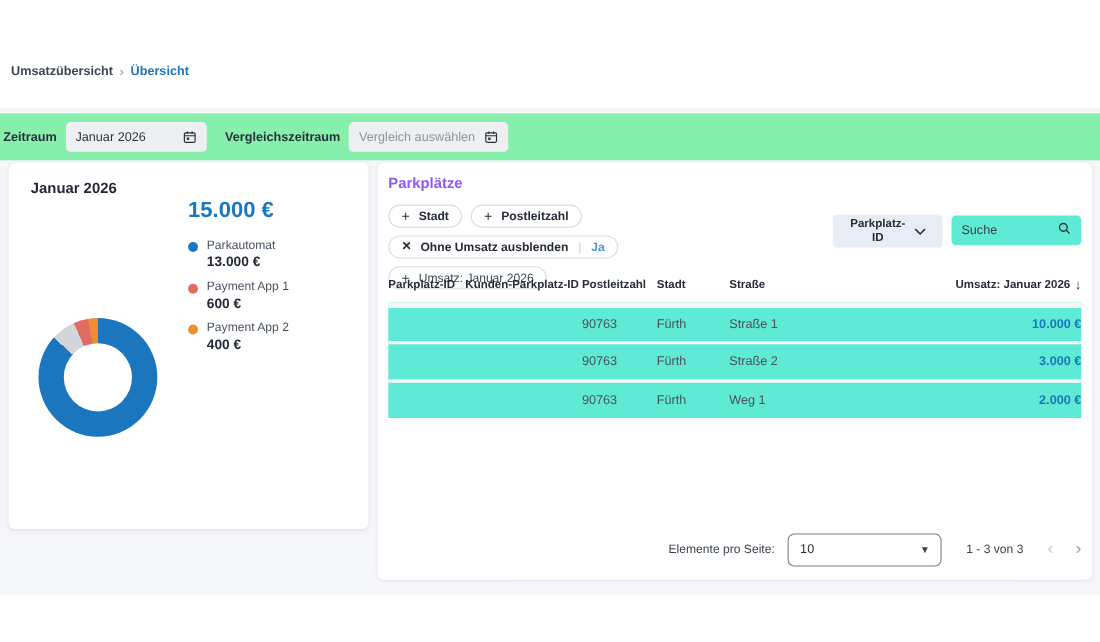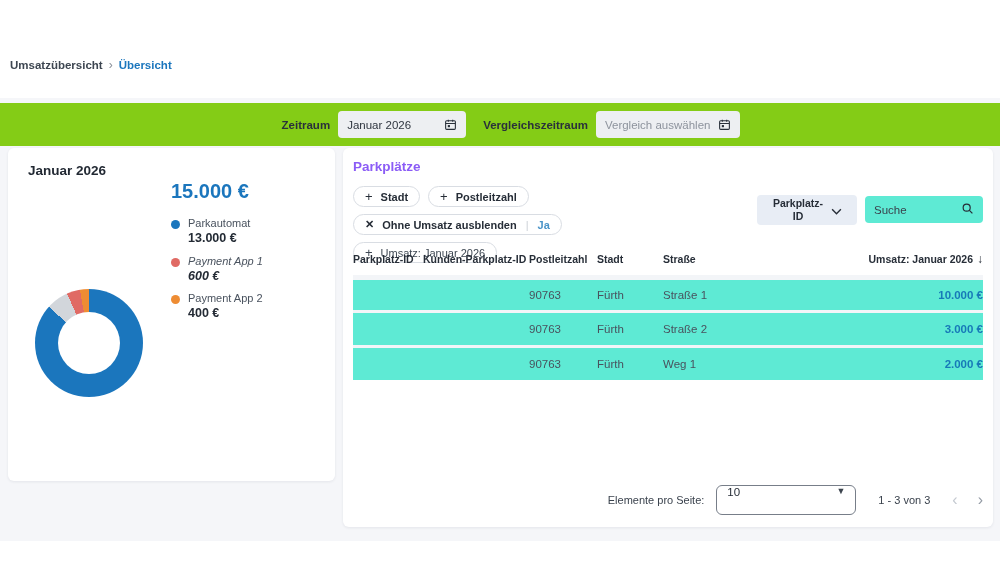--- a/index.html
+++ b/index.html
@@ -11,40 +11,40 @@
   .topbar { height:98px; padding:58px 0 0 10px; background:#fff; }
   .breadcrumb { display:flex; align-items:center; gap:6px; font-size:11.5px; }
   .bc-parent { color:#3d4651; font-weight:600; }
   .bc-sep { color:#8a919b; font-size:12px; }
   .bc-current { color:#1b76bd; font-weight:600; }
   .page-title { margin-top:4px; font-size:19px; font-weight:600; color:#1b222d; }
 
   .divider { height:5px; background:#f5f6f9; }
 
   
-  .filterbar { height:43px; background:#84cc16; display:flex; align-items:center; padding-left:22px;justify-content:center; }
+  .filterbar { height:43px; background:#86efac; display:flex; align-items:center; padding-left:3px; }
   .flabel { font-size:11.5px; font-weight:700; color:#2a313b; }
   .field { height:27px; background:#edeff2; border-radius:4px; display:flex; align-items:center; gap:8px; padding:0 9px; font-size:11.5px; color:#2e353f; margin-left:8px; cursor:pointer; }
   .field.zeit { width:128px; justify-content:space-between; }
   .field .ph { color:#8d939d; }
   .flabel.second { margin-left:17px; }
   .cal-icon { display:flex; }
 
   
   .main { background:#f5f6f9; height:395px; padding:2px 7px 0 8px; display:flex; gap:8px; align-items:flex-start; }
   .card { background:#fff; border-radius:6px; box-shadow:0 1px 3px rgba(30,40,60,.08); position:relative; }
   .left-card { width:327px; height:333px; flex:none; }
   .right-card { flex:1; height:379px; }
 
   
   .sum-title { position:absolute; left:20px; top:15px; font-size:13.5px; font-weight:700; color:#222933; }
   .legend-col { position:absolute; left:163px; top:32px; width:155px; }
   .sum-total { font-size:20px; font-weight:700; color:#1b76bd; margin-bottom:13px; }
   .leg-item { display:flex; gap:8px; margin-bottom:7px; }
-  .leg-item.gap-before { margin-top:0;font-style:italic; }
+  .leg-item.gap-before { margin-top:0; }
   .leg-dot { width:9px; height:9px; border-radius:50%; margin-top:4px; flex:none; background:#ccc; }
   .leg-label { font-size:11px; color:#49525e; line-height:1.3; }
   .leg-value { font-size:12.5px; font-weight:700; color:#232a34; line-height:1.3; }
   .donut { position:absolute; left:27px; top:141px; width:108px; height:108px; border-radius:50%; background:#1b76bd; }
   .donut::after { content:""; position:absolute; inset:23px; border-radius:50%; background:#fff; }
 
   
   .pk-title { position:absolute; left:10px; top:11px; font-size:13.5px; font-weight:700; color:#8b5cf6; }
   .chips { position:absolute; left:10px; top:38px; width:330px; display:flex; flex-wrap:wrap; gap:7px 8px; }
   .chip { height:21px; border:1px solid #d9dde3; border-radius:11px; background:#fff; display:inline-flex; align-items:center; gap:8px; padding:0 11px; font-size:11px; font-weight:700; color:#262d37; cursor:pointer; white-space:nowrap; }
@@ -65,21 +65,21 @@
   .trow { display:grid; grid-template-columns:70px 106px 68px 66px 1fr 140px; align-items:center; }
   .thead { padding:2px 0 9px; font-size:10.5px; font-weight:700; color:#272e38; }
   .thead .th-umsatz { display:flex; justify-content:flex-end; align-items:center; gap:4px; }
   .sort-icon { font-size:12px; font-weight:400; color:#272e38; }
   .tbody-row { height:35px; background:#5eead4; font-size:11.5px; color:#49525e; border-top:3px solid #f3f5f8; }
   .tbody-row.first { border-top-width:5px; }
   .cell-umsatz { text-align:right; font-weight:700; color:#1779b8; }
 
   .pager { position:absolute; right:10px; bottom:12px; display:flex; align-items:center; }
   .pager-label { font-size:11px; color:#3a424d; }
-  .pager-select { width:140px; height:30px; border:1px solid #777e89; border-radius:6px; display:flex; justify-content:space-between; padding:0 10px; margin-left:12px; font-size:11.5px; color:#262d37; cursor:pointer; background:#fff; }
+  .pager-select { width:140px; height:30px; border:1px solid #777e89; border-radius:6px; display:flex; align-items:center; justify-content:space-between; padding:0 10px; margin-left:12px; font-size:11.5px; color:#262d37; cursor:pointer; background:#fff; }
   .pager-caret { font-size:9px; color:#3c444e; }
   .pager-range { margin-left:22px; font-size:11px; color:#3a424d; }
   .pager-arrows { margin-left:22px; display:flex; gap:20px; }
   .pg-arrow { font-size:16px; line-height:1; cursor:pointer; font-weight:400; }
   .pg-prev { color:#c5cad1; }
   .pg-next { color:#959ca6; }
 </style>
 </head>
 <body>
 

